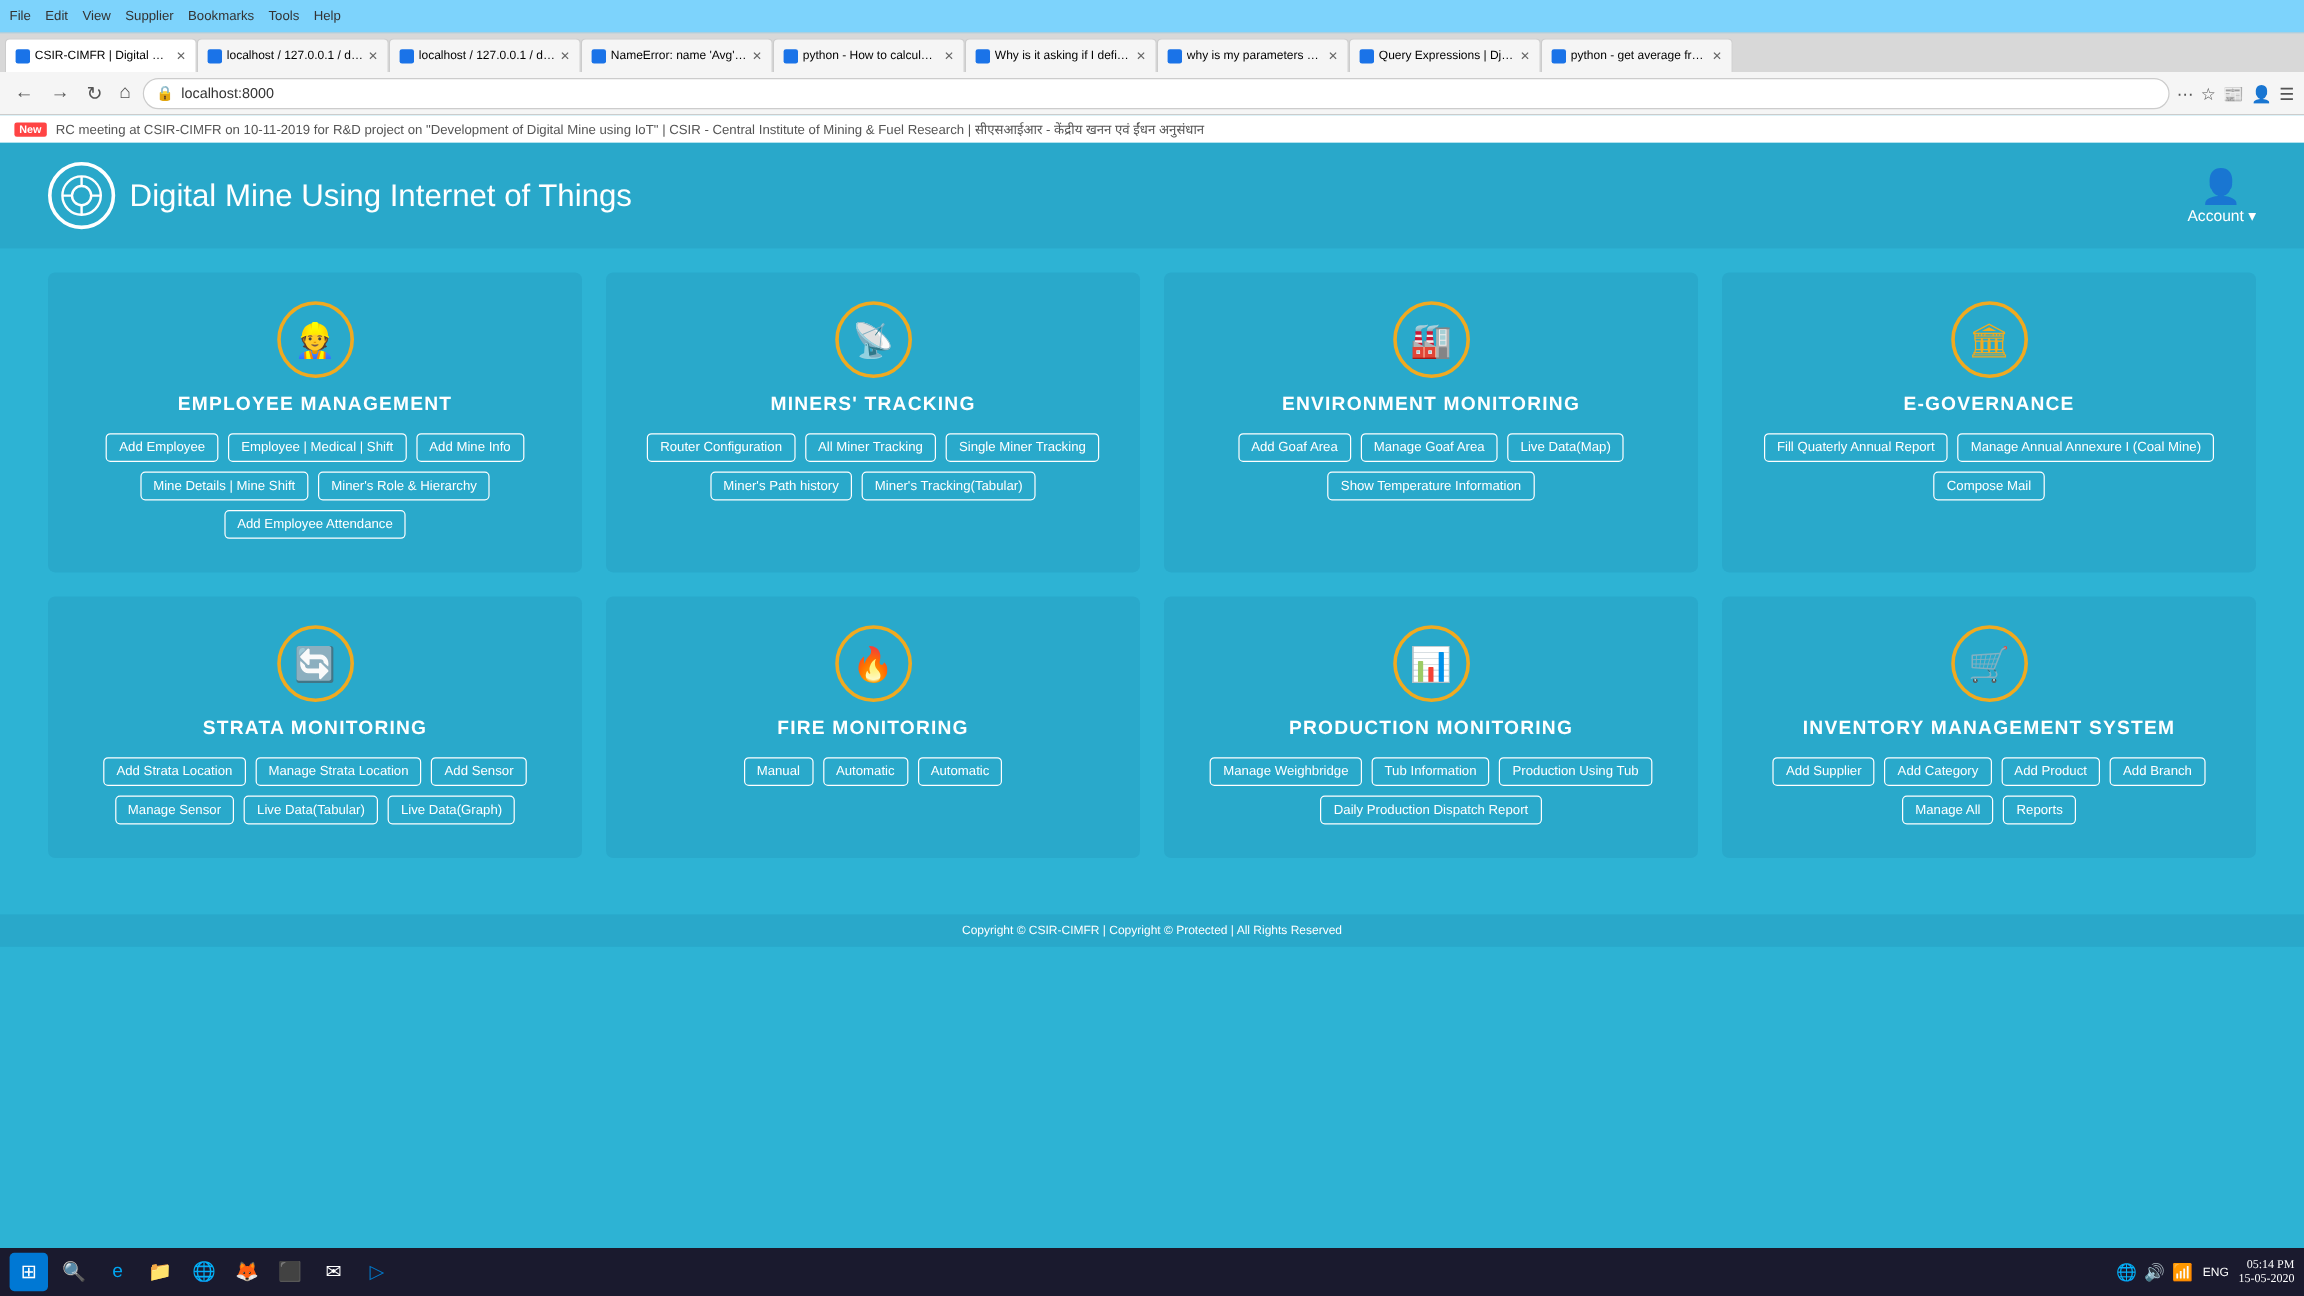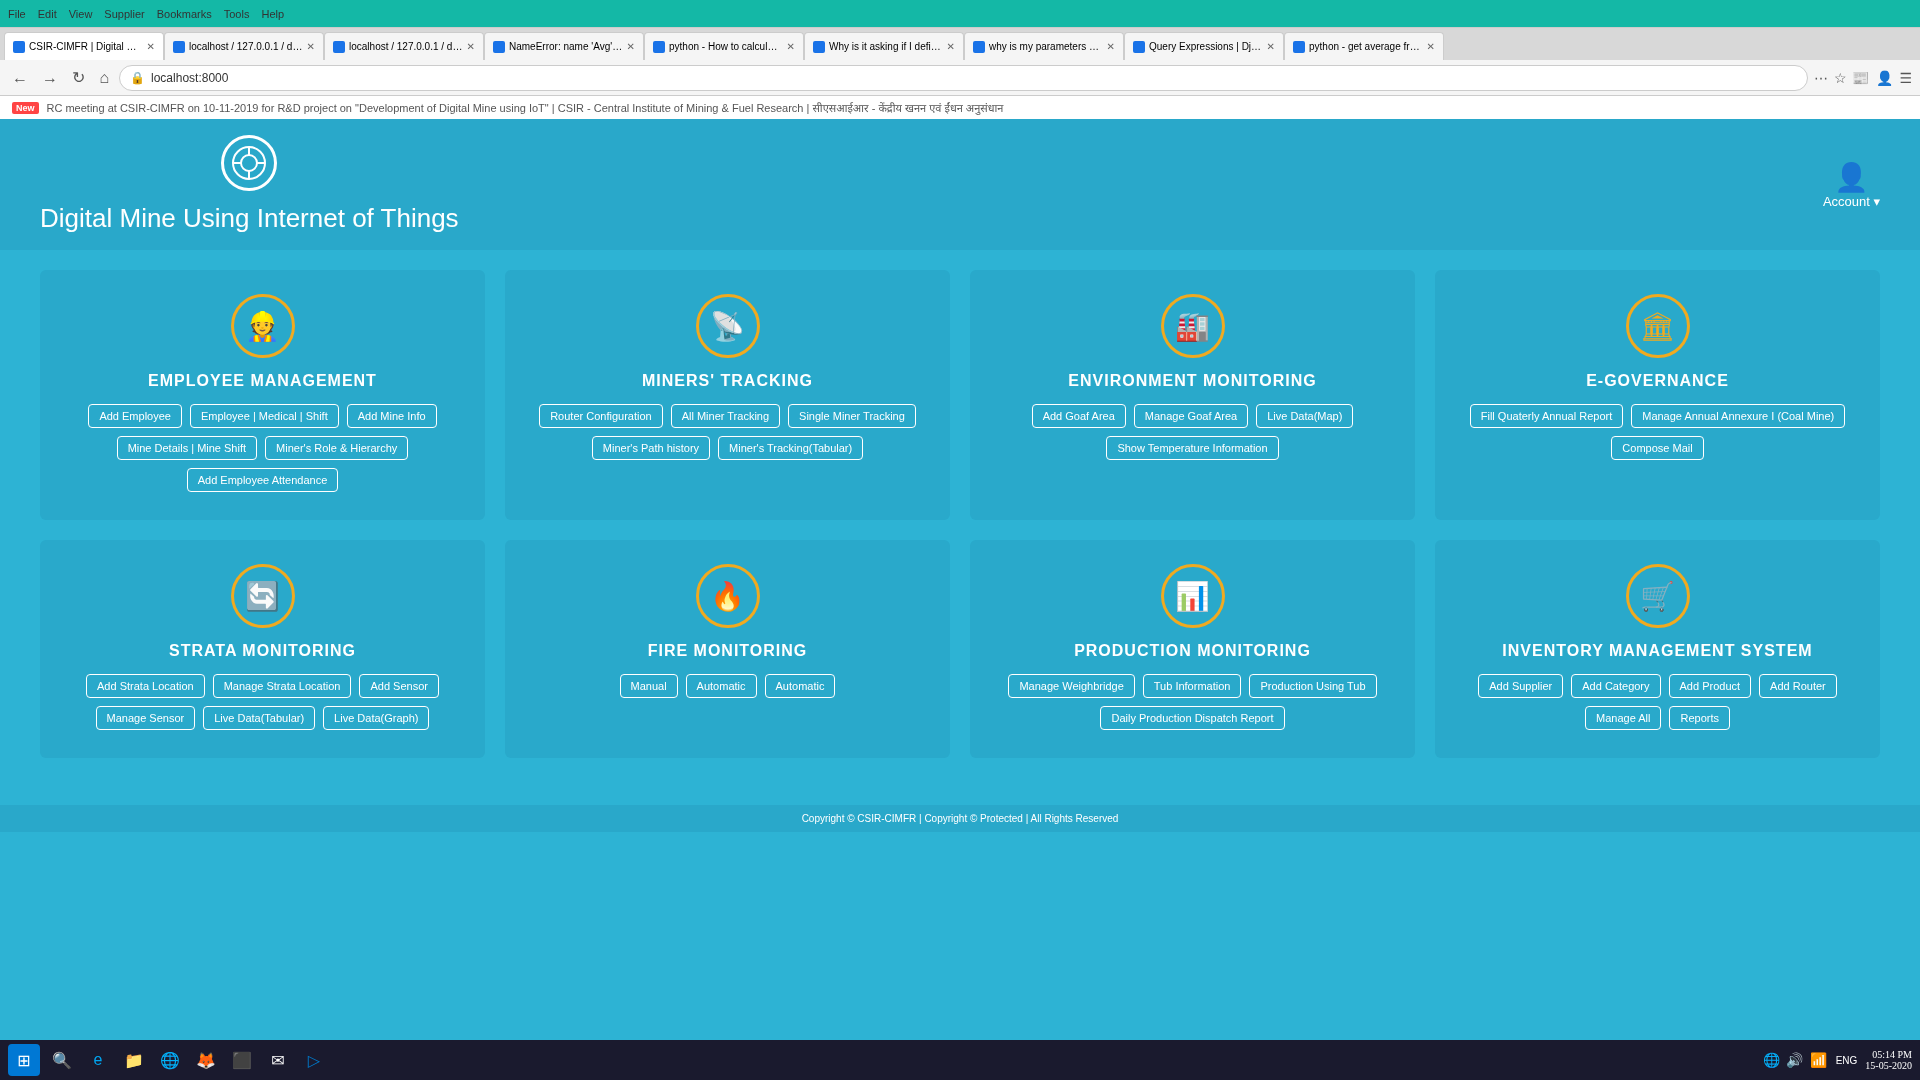--- a/index.html
+++ b/index.html
@@ -1,20 +1,20 @@
 <!DOCTYPE html>
 <html><head>
   <meta charset="utf-8">
   <style>
     * { margin: 0; padding: 0; box-sizing: border-box; }
     body { font-family: Arial, sans-serif; background: #f0f0f0; font-size: 14px; overflow-x: hidden; }
 
     
     .browser-titlebar {
-      background: #14b8a6;
+      background: #7dd3fc;
       height: 28px;
       display: flex;
       align-items: center;
       padding: 0 8px;
       border-bottom: 1px solid #ccc;
       font-size: 11px;
     }
     .browser-menu { display: flex; gap: 12px; color: #333; font-size: 11px; }
     .browser-menu span { cursor: pointer; }
 
@@ -97,21 +97,21 @@
     .news-text { color: #555; font-size: 11px; }
 
     
     .app-header {
       background: #29a8ca;
       padding: 16px 40px;
       display: flex;
       align-items: center;
       justify-content: space-between;
     }
-    .app-logo { display: flex; align-items: center; gap: 12px; flex-direction: column; }
+    .app-logo { display: flex; align-items: center; gap: 12px; }
     .logo-circle {
       width: 56px; height: 56px;
       border: 3px solid #fff;
       border-radius: 50%;
       display: flex; align-items: center; justify-content: center;
       color: #fff; font-size: 22px;
     }
     .app-title { color: #fff; font-size: 26px; font-weight: normal; }
     .account-area { display: flex; flex-direction: column; align-items: center; color: #fff; cursor: pointer; }
     .account-icon { font-size: 28px; }
@@ -379,21 +379,21 @@
           <button class="card-btn">Daily Production Dispatch Report</button>
         </div>
       </div>
       <div class="card">
         <div class="card-icon-circle">🛒</div>
         <div class="card-title">INVENTORY MANAGEMENT SYSTEM</div>
         <div class="card-buttons">
           <button class="card-btn">Add Supplier</button>
           <button class="card-btn">Add Category</button>
           <button class="card-btn">Add Product</button>
-          <button class="card-btn">Add Router</button>
+          <button class="card-btn">Add Branch</button>
           <button class="card-btn">Manage All</button>
           <button class="card-btn">Reports</button>
         </div>
       </div>
     </div>
 
   <div class="app-footer">
     <span>Copyright © CSIR-CIMFR | Copyright © Protected | All Rights Reserved</span>
   </div>
 </div>

